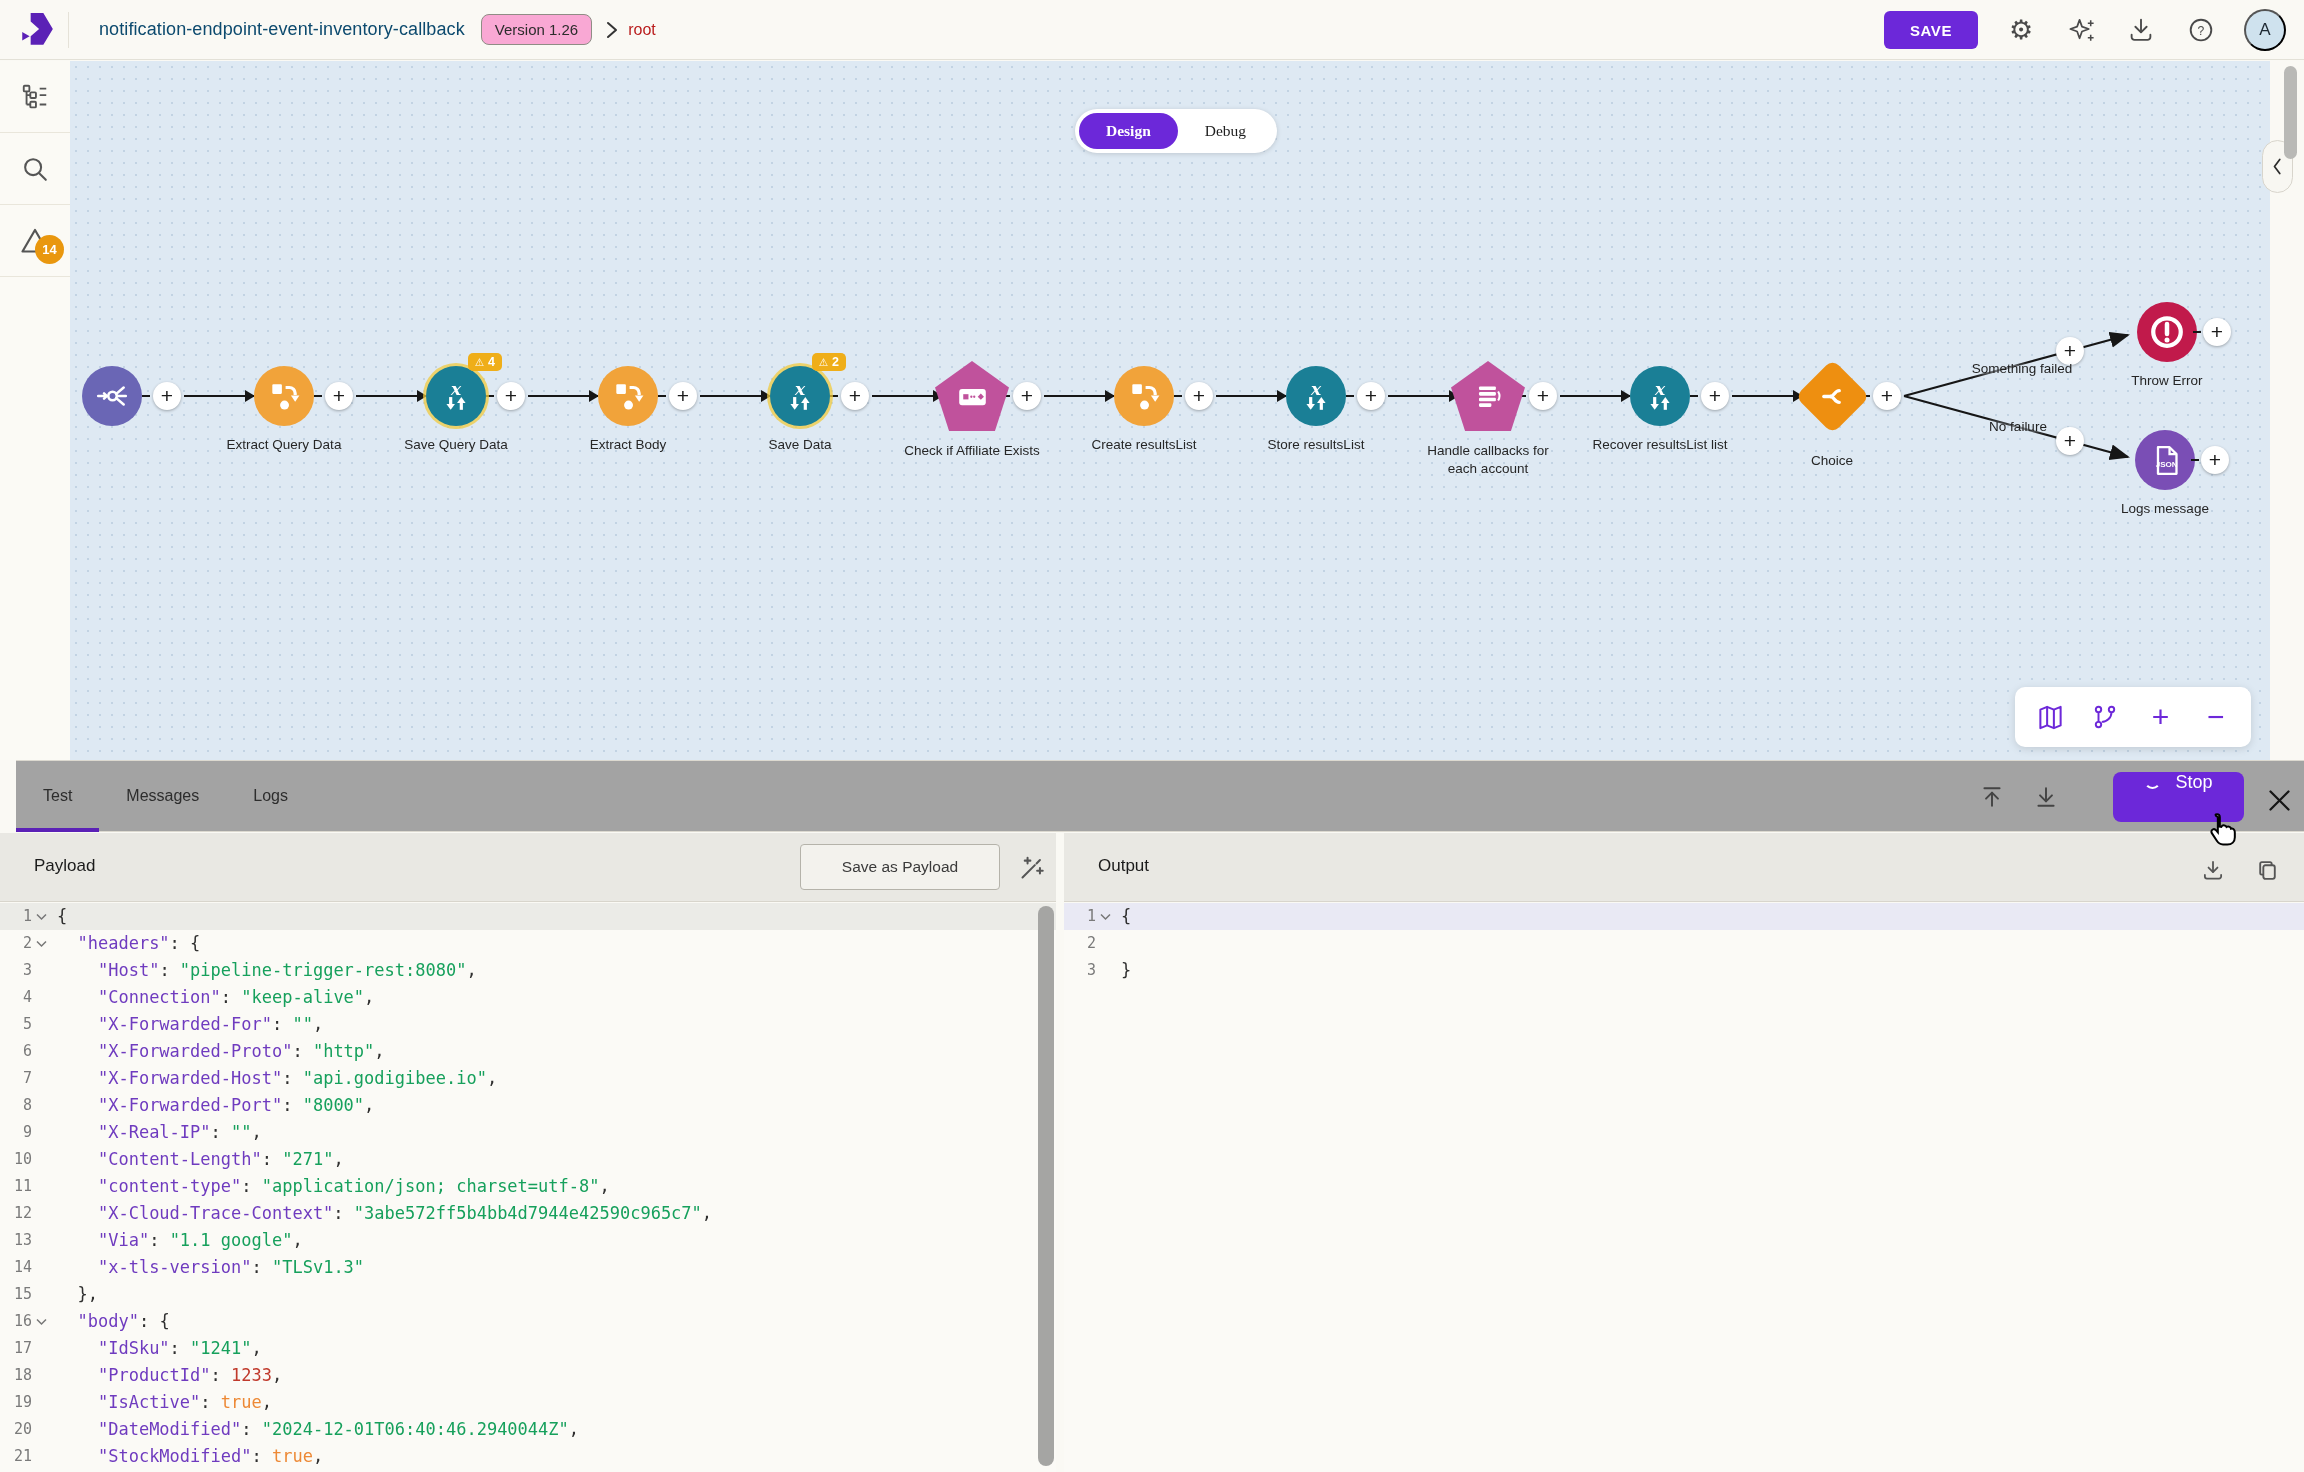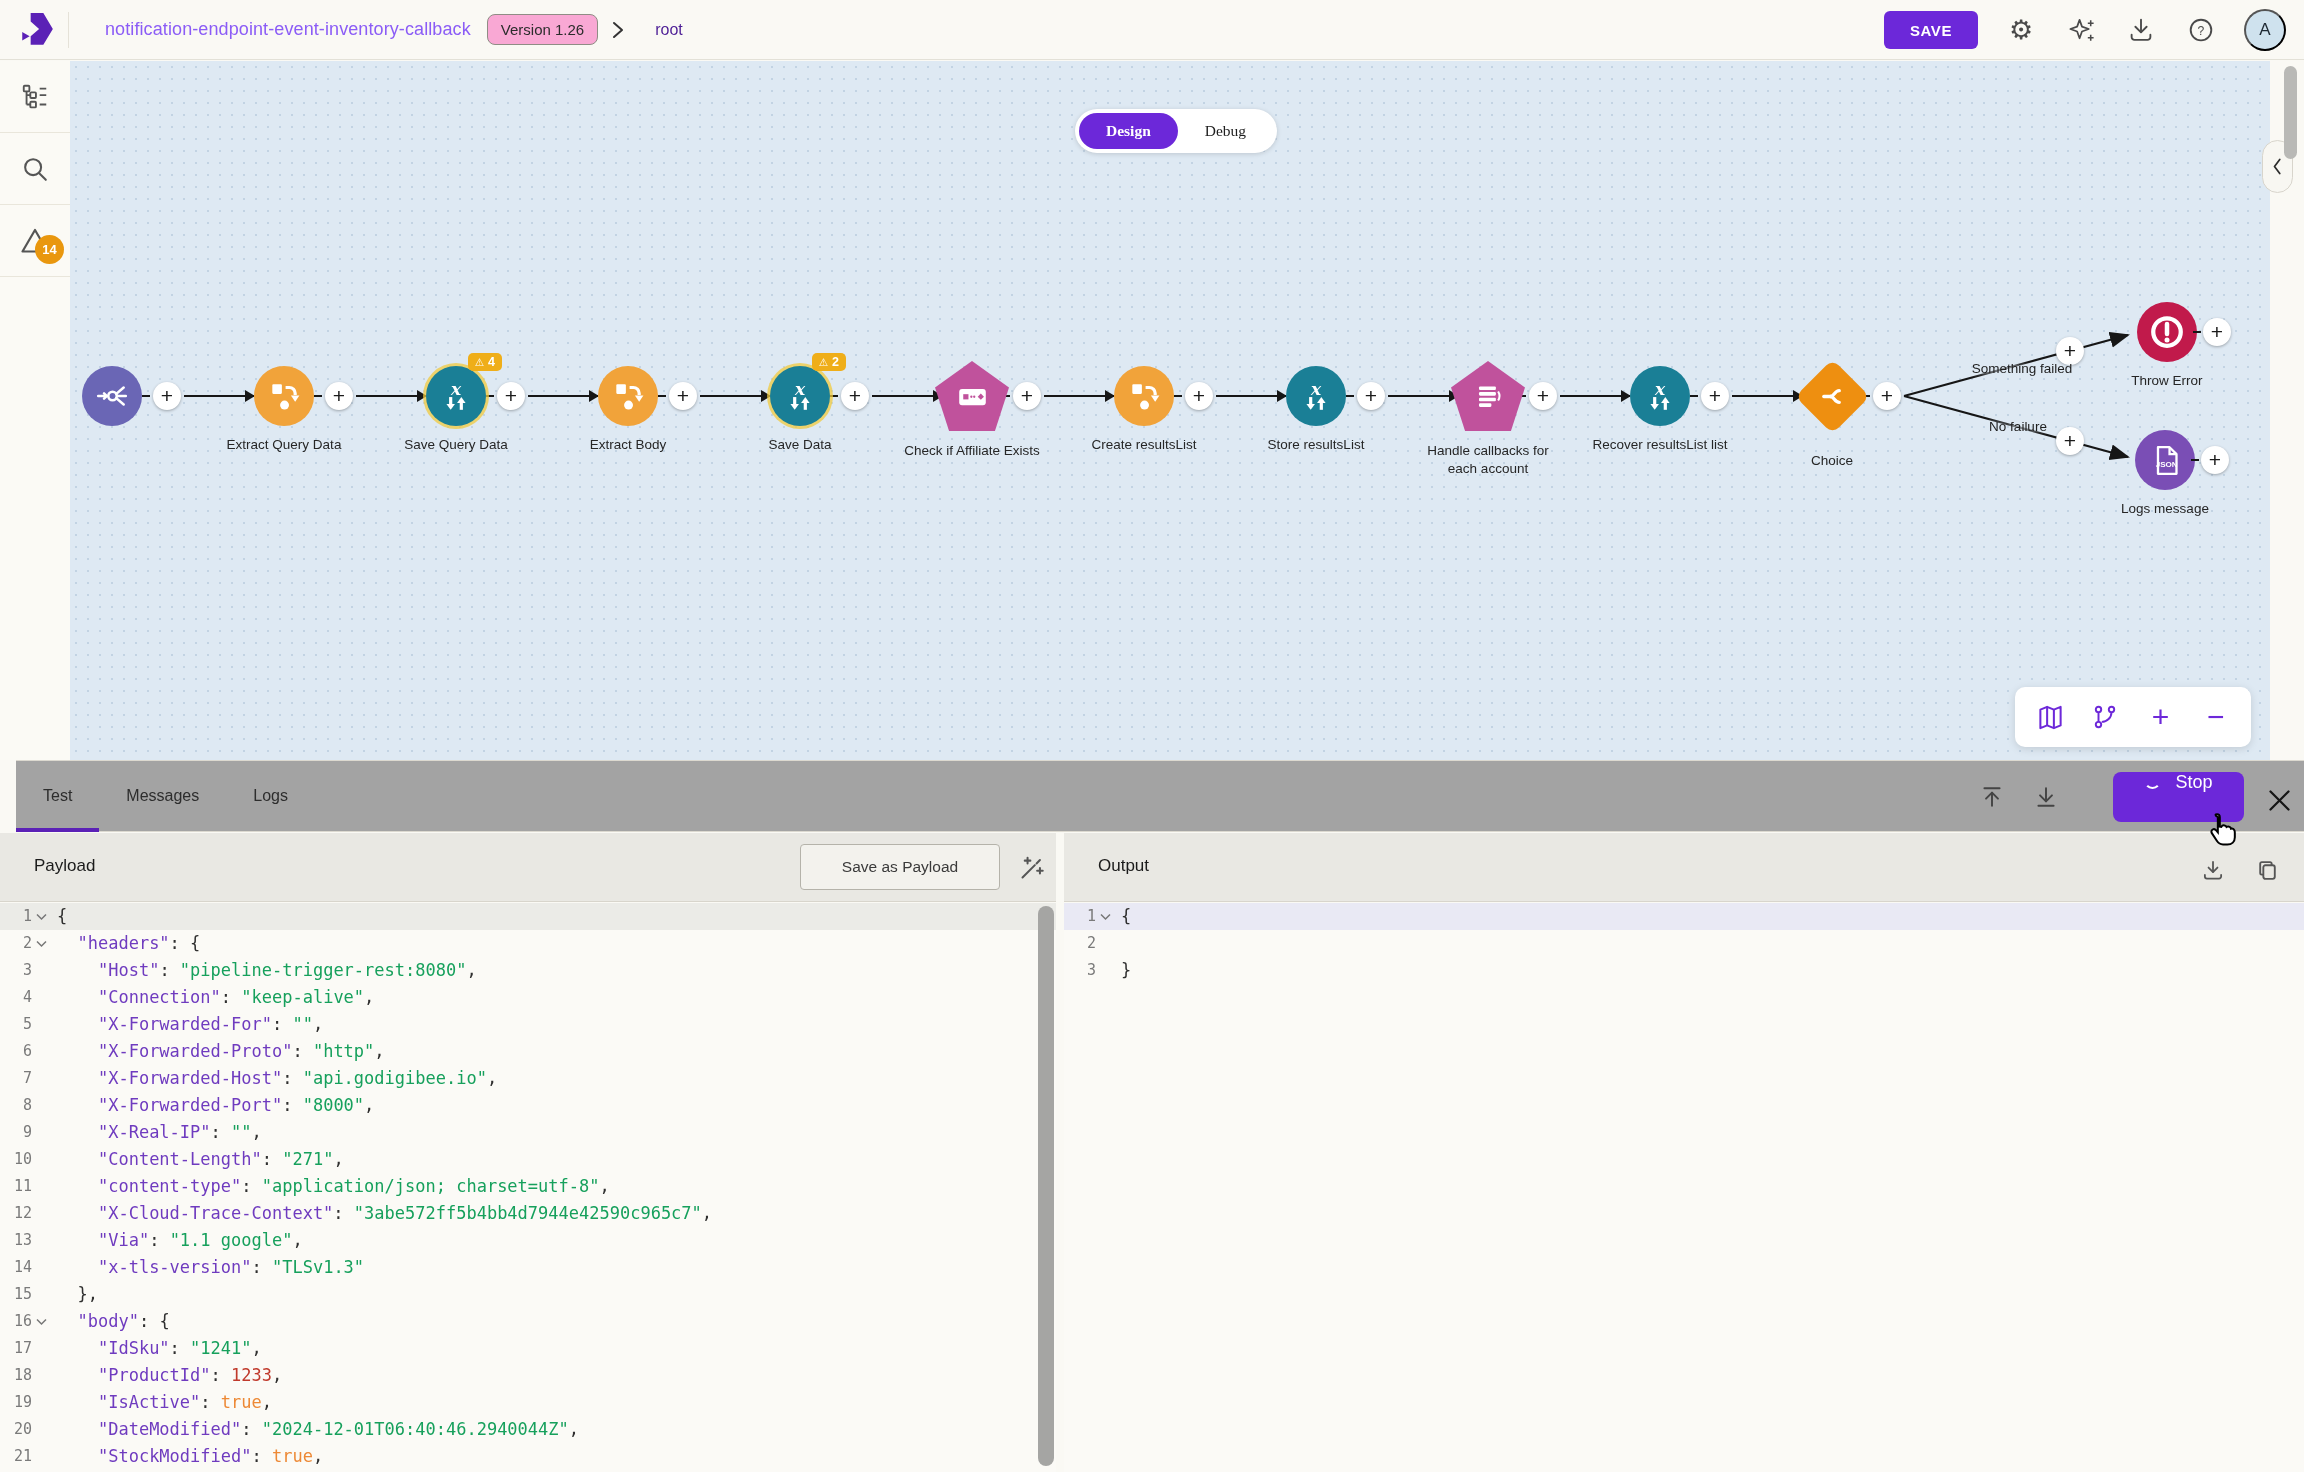--- a/index.html
+++ b/index.html
@@ -6,25 +6,25 @@
   html,body { background:#e8e6df; }
   .app { position:relative; width:2304px; height:1472px; background:#faf9f4; overflow:hidden;
          font-family:"Liberation Sans", sans-serif; color:#222; }
   .dots-beige { background-image:radial-gradient(#e9e5d6 1px, transparent 1.3px); background-size:11px 11px; }
 
   
   .topbar { position:absolute; left:0; top:0; width:2304px; height:60px; background:#faf9f4;
             border-bottom:1px solid #e3e1d7; display:flex; align-items:center; z-index:5; }
   .logo { margin-left:18px; width:40px; display:flex; align-items:center; }
   .topbar-div { width:1px; height:36px; background:#e5e2d8; margin:0 12px 0 10px; }
-  .pipe-title { font-size:18px; color:#8b5cf6; margin-left:24px; letter-spacing:.1px; }
+  .pipe-title { font-size:18px; color:#0c4a6e; margin-left:18px; letter-spacing:.1px; }
   .ver-badge { margin-left:16px; border:1.5px solid #8f8d85; border-radius:8px; padding:6px 13px;
                font-size:15px; color:#2c2c2c; background:#f9a8d4; }
   .crumb-sep { margin:0 10px 0 14px; display:flex; align-items:center; }
-  .crumb-root { font-size:16px; color:#4c1d95;margin-left:21px; }
+  .crumb-root { font-size:16px; color:#b91c1c; }
   .top-right { position:absolute; right:18px; top:0; height:60px; display:flex; align-items:center; gap:26px; }
   .save-btn { background:#6c28d9; color:#fff; border:none; border-radius:6px; width:94px; height:38px;
               font-size:15px; font-weight:bold; letter-spacing:.6px; font-family:inherit; }
   .icon-btn { background:none; border:none; display:flex; align-items:center; justify-content:center;
               width:34px; height:34px; padding:0; }
   .gear-glyph { font-size:27px; color:#4a4a4a; line-height:1; }
   .avatar { width:42px; height:42px; border-radius:50%; background:#cfe2ee; color:#1f2a33; font-size:17px;
             display:flex; align-items:center; justify-content:center; }
 
   

